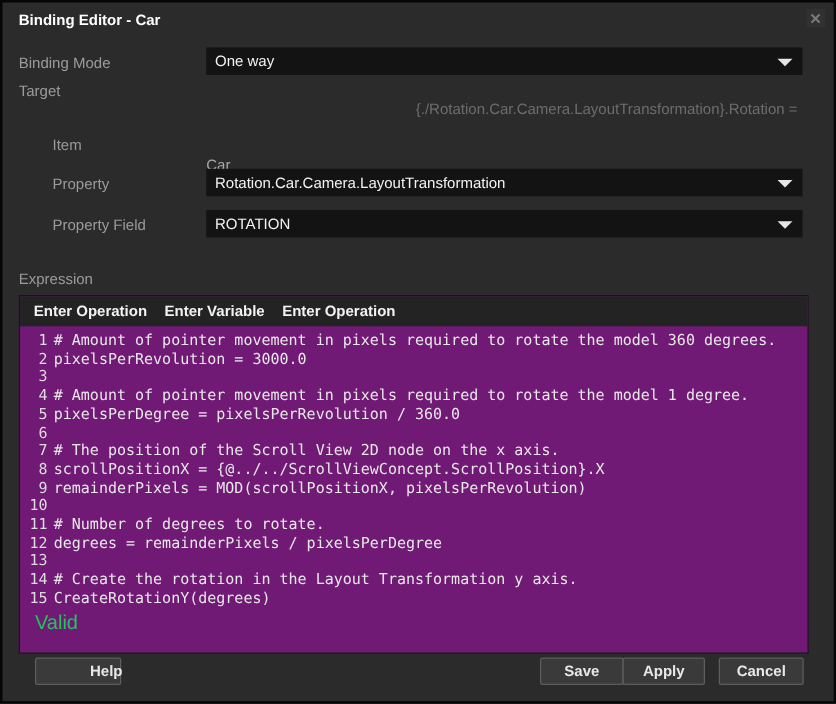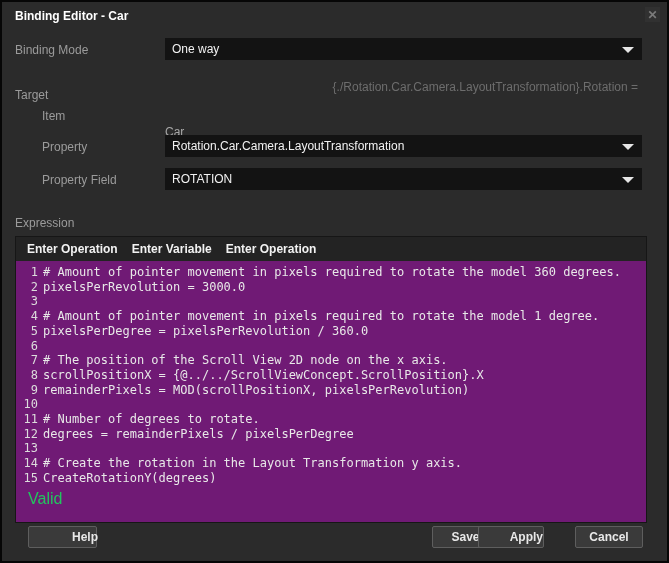--- a/index.html
+++ b/index.html
@@ -102,38 +102,38 @@
     position: absolute; top: 524px; height: 22px;
     background: #3a3a3a;
     border: 1px solid #5e5e5e;
     color: #e8e8e8; font-size: 12px; font-weight: bold;
     font-family: "Liberation Sans", sans-serif;
     border-radius: 2px;
     cursor: default;
   }
   .btn-help   { left: 26px;  width: 69px; padding-left: 43px; }
   .btn-save   { left: 430px; width: 67px; }
-  .btn-apply  { left: 476px; width: 66px; text-align: right; }
+  .btn-apply  { left: 496px; width: 66px; }
   .btn-cancel { left: 573px; width: 68px; }
 </style>
 </head>
 <body>
 
 <div class="dialog">
 
   <div class="title">Binding Editor - Car</div>
   <div class="close-btn">✕</div>
 
   <div class="lbl" style="left:13px; top:41px;">Binding Mode</div>
   <div class="dropdown" style="top:36px;">
     <span>One way</span>
     <span class="dd-arrow"></span>
   </div>
 
-  <div class="lbl" style="left:13px; top:86px;">Target</div>
+  <div class="lbl" style="left:13px; top:64px;">Target</div>
   <div class="preview-text">{./Rotation.Car.Camera.LayoutTransformation}.Rotation =</div>
 
   <div class="lbl" style="left:40px; top:107px;">Item</div>
   <div class="item-value">Car</div>
 
   <div class="lbl" style="left:40px; top:138px;">Property</div>
   <div class="dropdown" style="top:133px;">
     <span>Rotation.Car.Camera.LayoutTransformation</span>
     <span class="dd-arrow"></span>
   </div>

